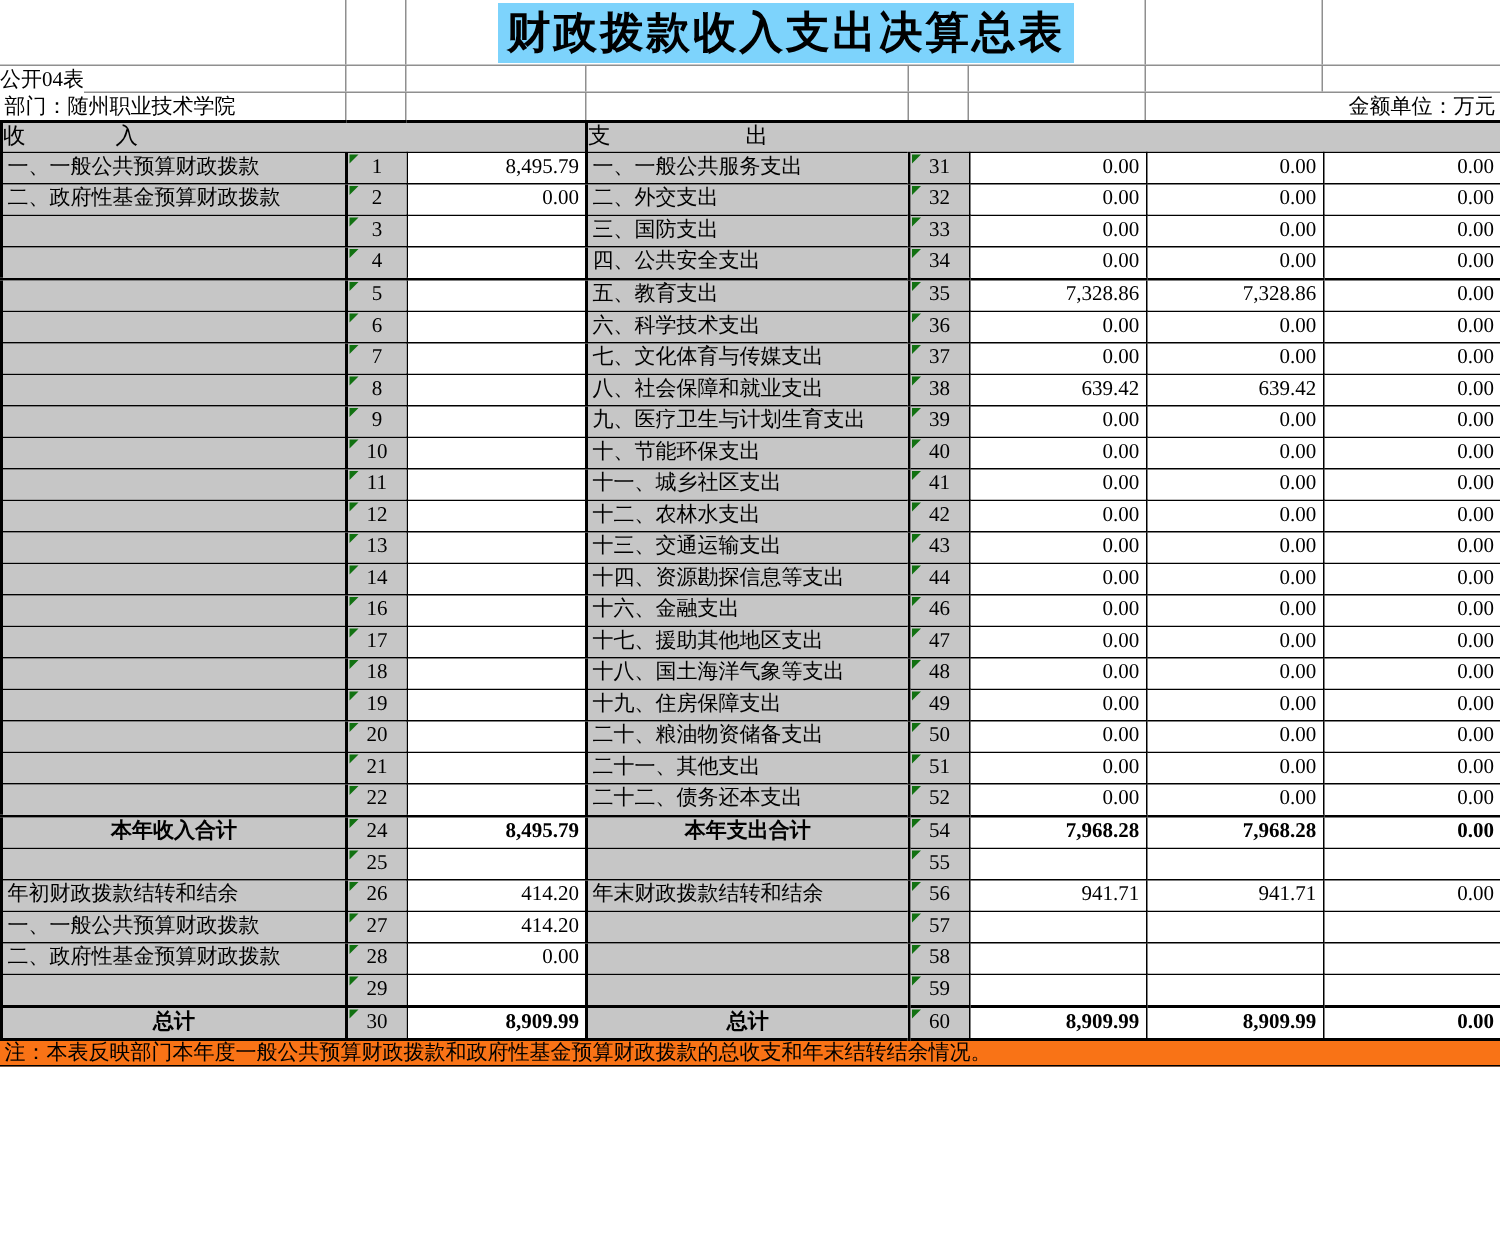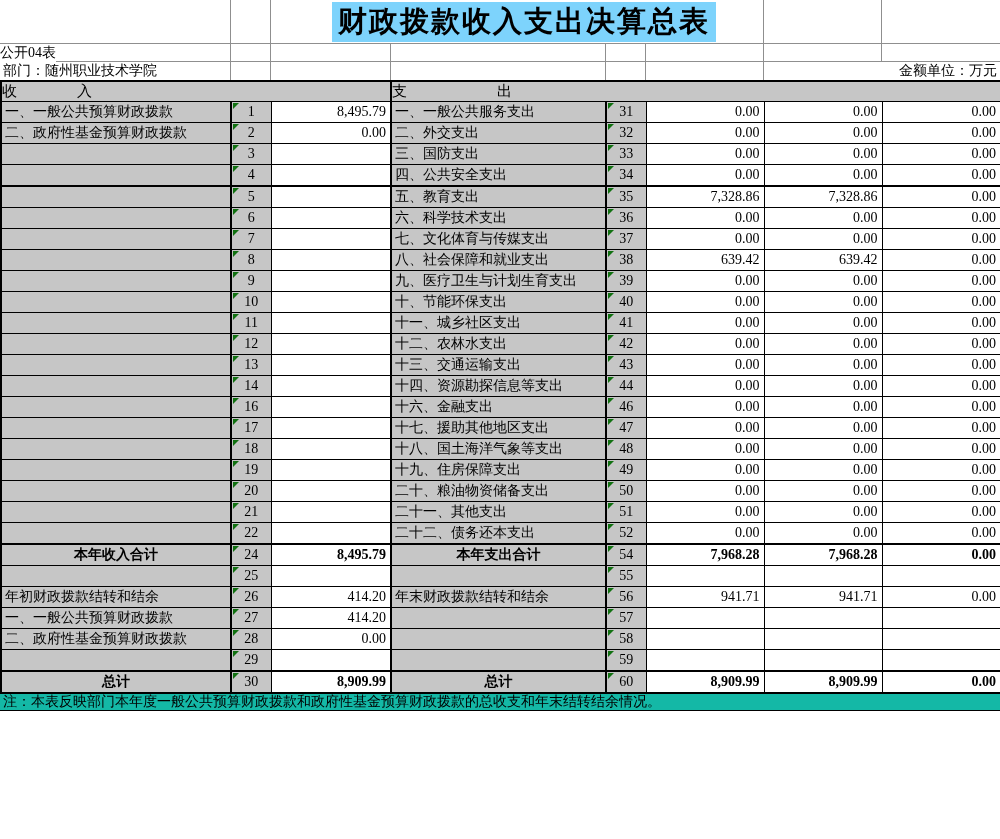--- a/index.html
+++ b/index.html
@@ -31,21 +31,21 @@
   .num{background:#fff;text-align:right;padding-right:4px;}
   .ctr{text-align:center;padding-left:0;}
   .emph{font-weight:bold;margin-left:11px;}
   .sep{border-left-width:2px;}
   .bl2{border-left-width:2px;}
   tr.thick td{border-top-width:2px;}
   .corner{position:absolute;left:1px;top:1px;width:0;height:0;z-index:3;
     border-top:6px solid var(--green);border-right:6px solid transparent;}
   
   .note-row{height:16px;border-bottom:1px solid #000;display:flex;align-items:center;
-    padding-left:3px;font-size:14px;background:#14b8a6;}
+    padding-left:3px;font-size:14px;background:#f97316;}
 </style>
 </head>
 <body>
 
 <div class="page">
 
   <div class="title-row">
     <span class="title-text">财政拨款收入支出决算总表</span>
   <div class="vline" style="left: 230px;"></div>
       <div class="vline" style="left: 270px;"></div>

